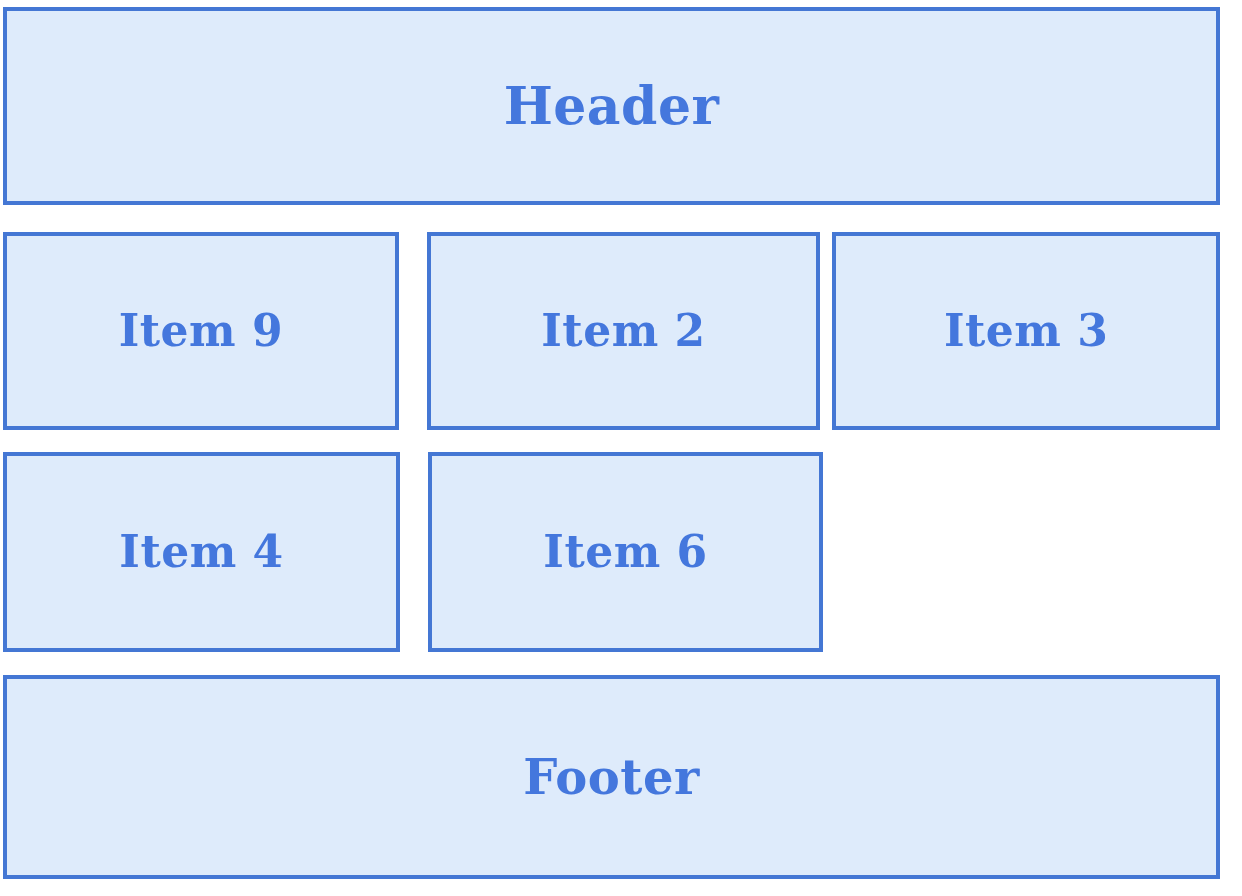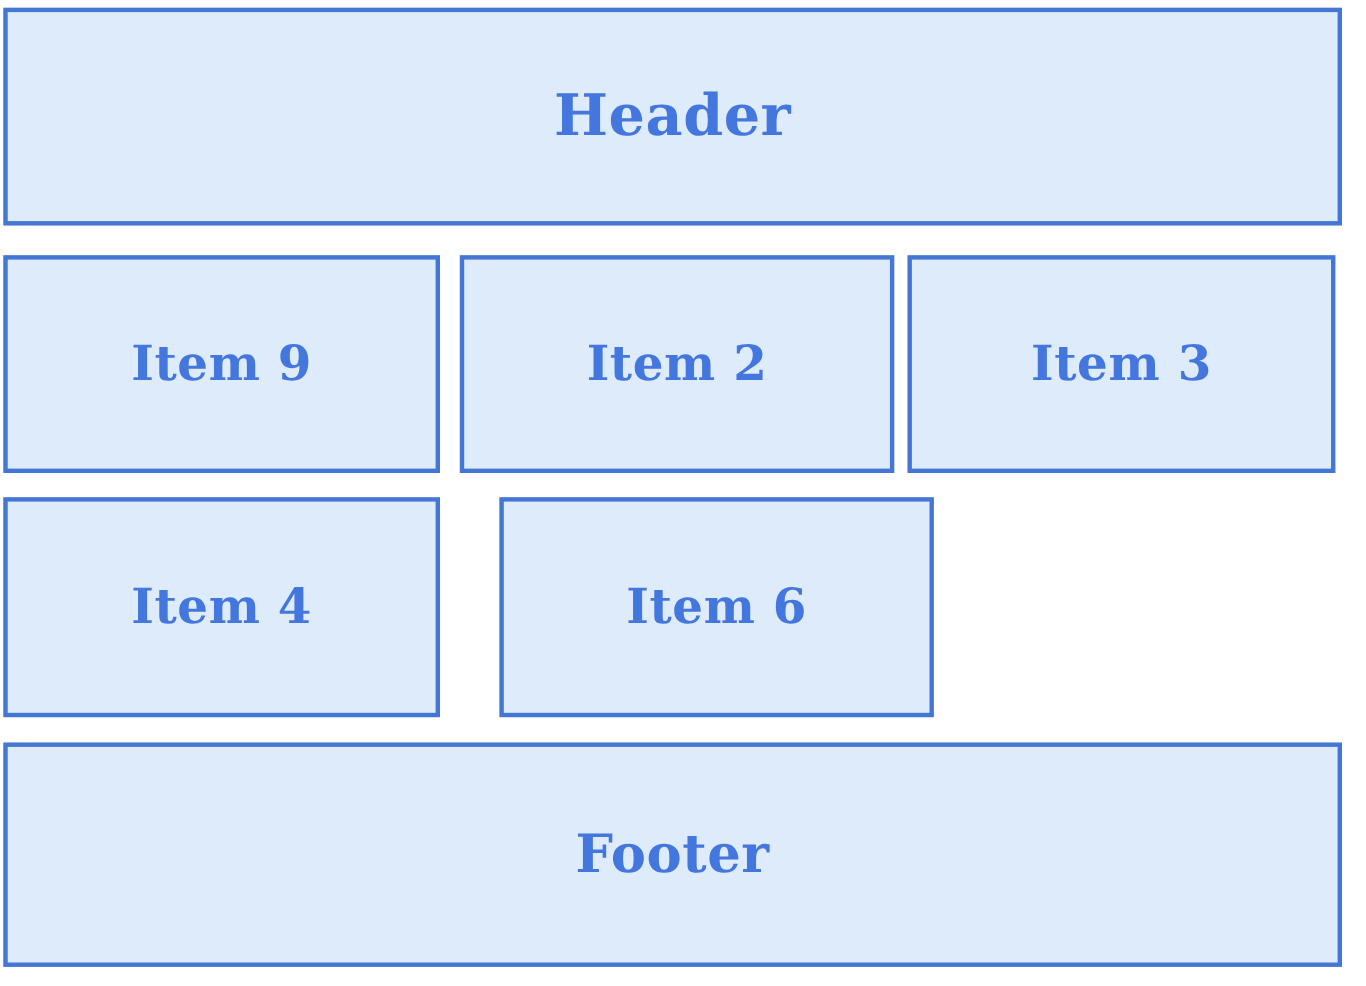--- a/index.html
+++ b/index.html
@@ -58,32 +58,31 @@
     display: flex;
     flex: 0 0 auto;
   }
   #grid-row-1 {
     height: 198px;
     margin-top: 27px;
   }
   #grid-row-2 {
     height: 200px;
     margin-top: 22px;
-    gap: 36px;
   }
   .grid-row .box {
     height: 100%;
   }
   .grid-row .box-label {
     font-size: 44px;
   }
 
   
   .col-1 { width: 397px; }
-  .col-2 { width: 395px; margin-left: 18px; }
+  .col-2 { width: 395px; margin-left: 28px; }
   .col-3 { width: 389px; margin-left: 12px; }
 
   
   #footer-box {
     height: 204px;
     flex: 0 0 204px;
     margin-top: 23px;
   }
   #footer-box .box-label {
     font-size: 48px;

